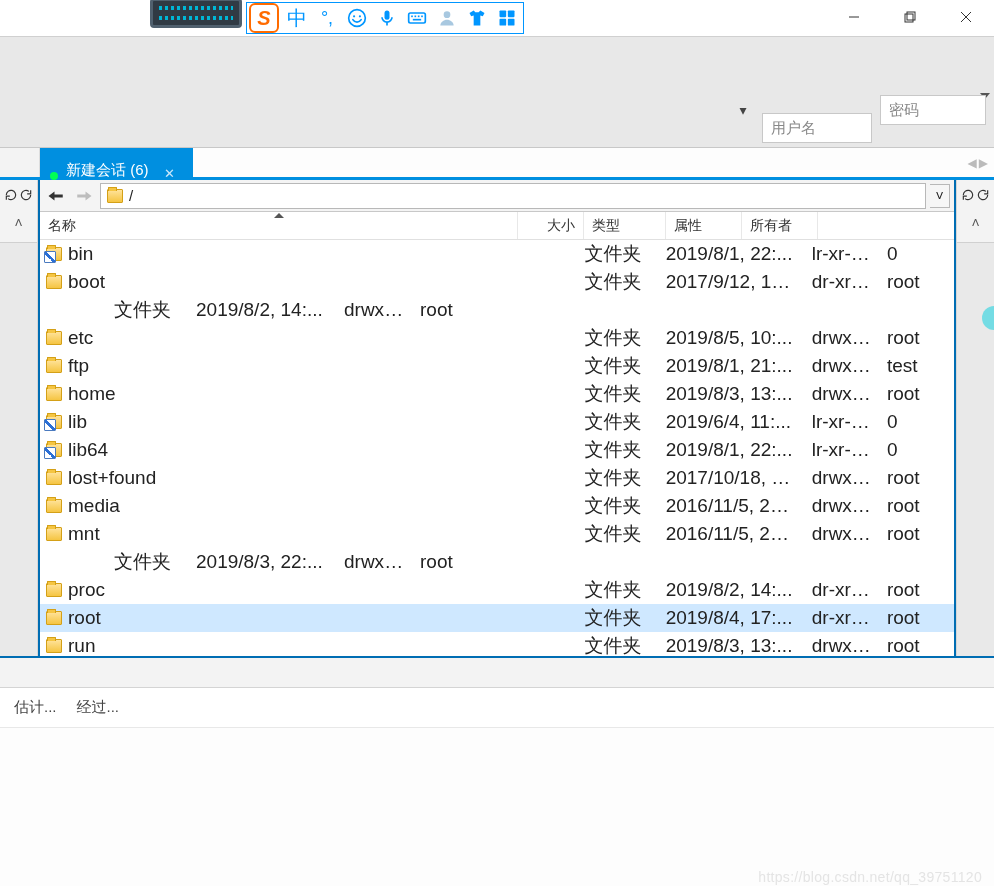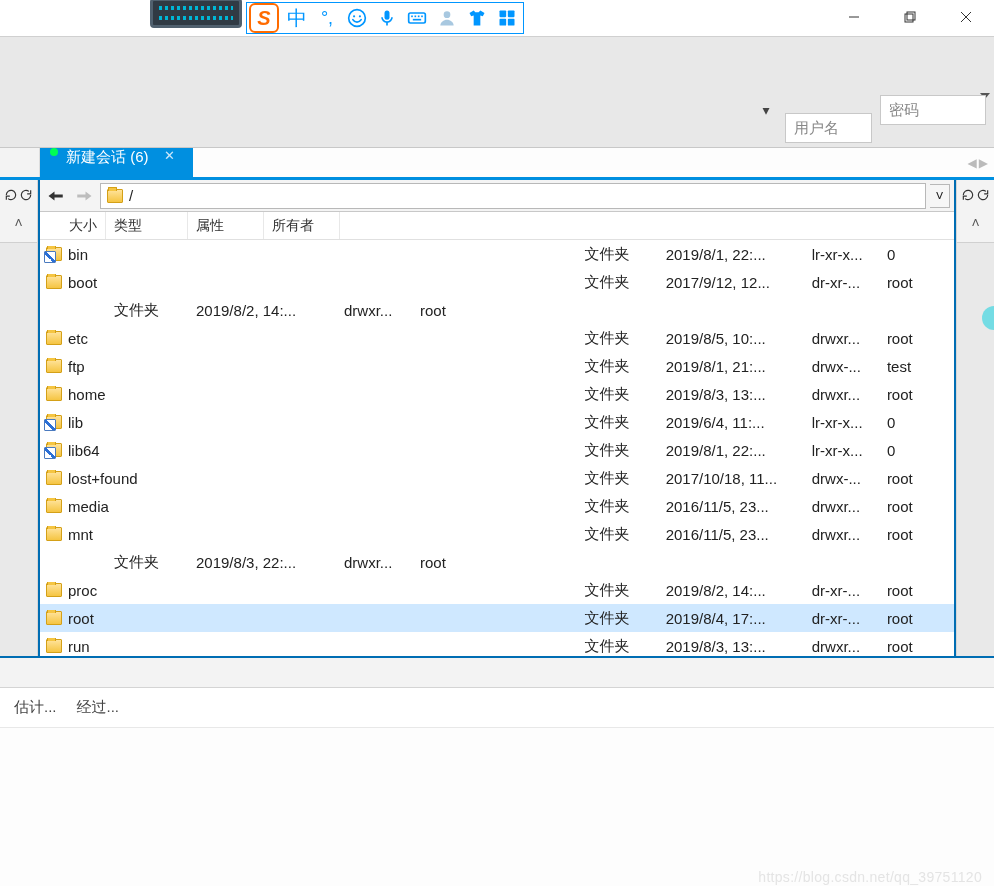--- a/index.html
+++ b/index.html
@@ -111,21 +111,21 @@
   }
   .toolbar-field {
     height: 30px;
     border: 1px solid #c8c8c8;
     background: #fff;
     display:flex; align-items:center;
     padding: 0 8px;
     color:#888;
     font-size:15px;
   }
-  .tf-user { width: 87px; margin-top: 36px; }
+  .tf-user { width: 110px; margin-top: 36px; }
   .tf-pass { width: 106px; }
   .toolbar-overflow {
     position:absolute; right:4px; top:56px;
     width:10px; height:10px;
     border-left:5px solid transparent;
     border-right:5px solid transparent;
     border-top:6px solid #555;
   }
 
   
@@ -138,21 +138,21 @@
     position: relative;
   }
   .tabbar-left-gutter {
     width: 40px;
     background:#f3f3f3;
     border-right:1px solid #ddd;
   }
   .tab {
     background:#008fe0;
     color:#fff;
-    display:flex; align-items:flex-start;
+    display:flex; align-items:flex-end;
     padding: 0 16px 0 10px;
     gap:8px;
     font-size:15px;
     position:relative;
     height:32px;
   }
   .tab-dot {
     width:8px; height:8px; border-radius:50%;
     background:#00ff55;
   }
@@ -287,21 +287,21 @@
     border-bottom:5px solid #555;
   }
   .fl-body {
     position:absolute; top:28px; left:0; right:0; bottom:0;
     overflow:hidden;
   }
   .row {
     display:flex;
     height:28px;
     align-items:center;
-    font-size:15px;
+    font-size:19px;
     color:#222;
   }
   .row.selected { background:#cfe8ff; }
   .row .col { padding: 0 8px; white-space:nowrap; overflow:hidden; text-overflow:ellipsis; }
   .row .col-name { display:flex; align-items:center; gap:6px; padding-left:6px; }
   .ficon {
     width:16px; height:14px;
     background: linear-gradient(#ffe39b,#f5c542);
     border:1px solid #d4a017;
     border-radius:1px;
@@ -486,20 +486,24 @@
       </div>
       <div class="path-field">
         <span class="folder-ico"></span>
         <span>/</span>
       </div>
       <div class="path-dd">˅</div>
     </div>
 
     <div class="filelist">
       <div class="fl-header">
+        <div class="col col-name">
+          <span>名称</span>
+          <span class="sort-ind"></span>
+        </div>
         <div class="col col-size">大小</div>
         <div class="col col-type">类型</div>
         <div class="col col-attr">属性</div>
         <div class="col col-owner">所有者</div>
       </div>
       <div class="fl-body" id="fl-body">
           <div class="row">
             <div class="col col-name">
               <span class="ficon link"></span>
               <span>bin</span>

